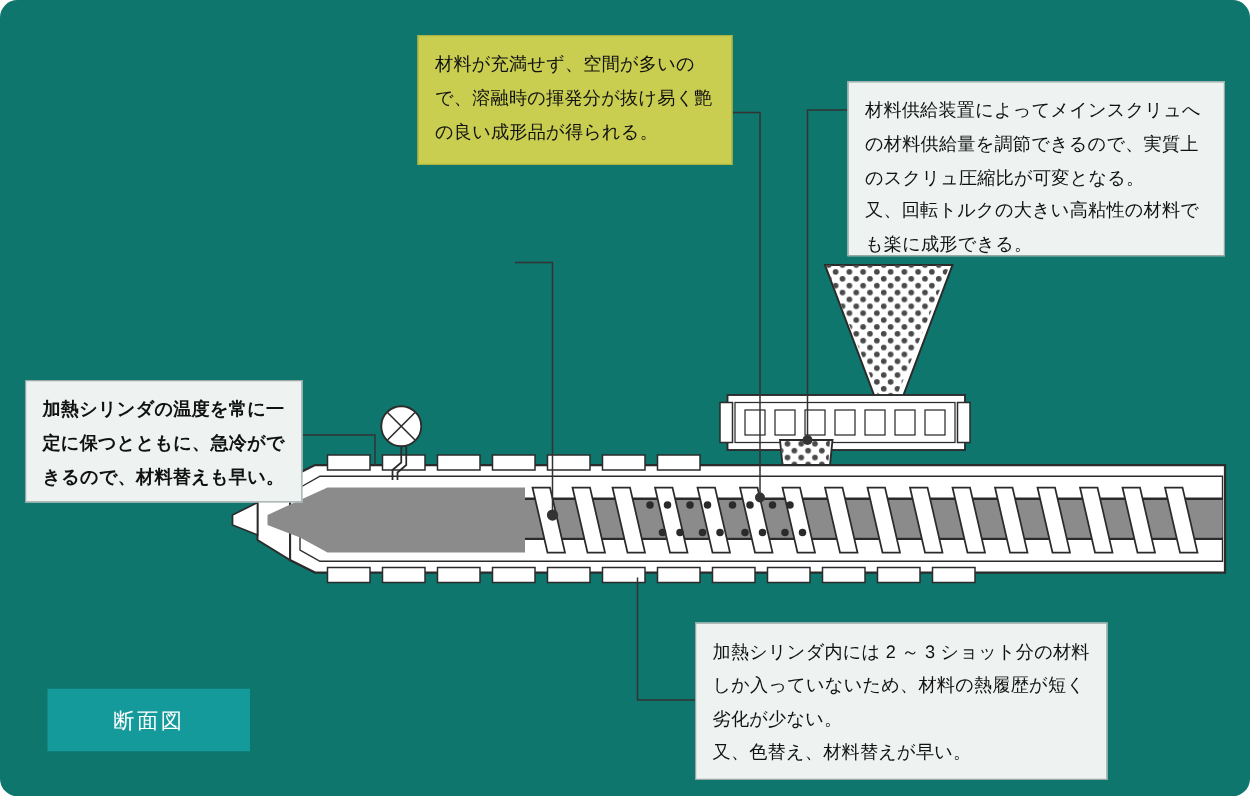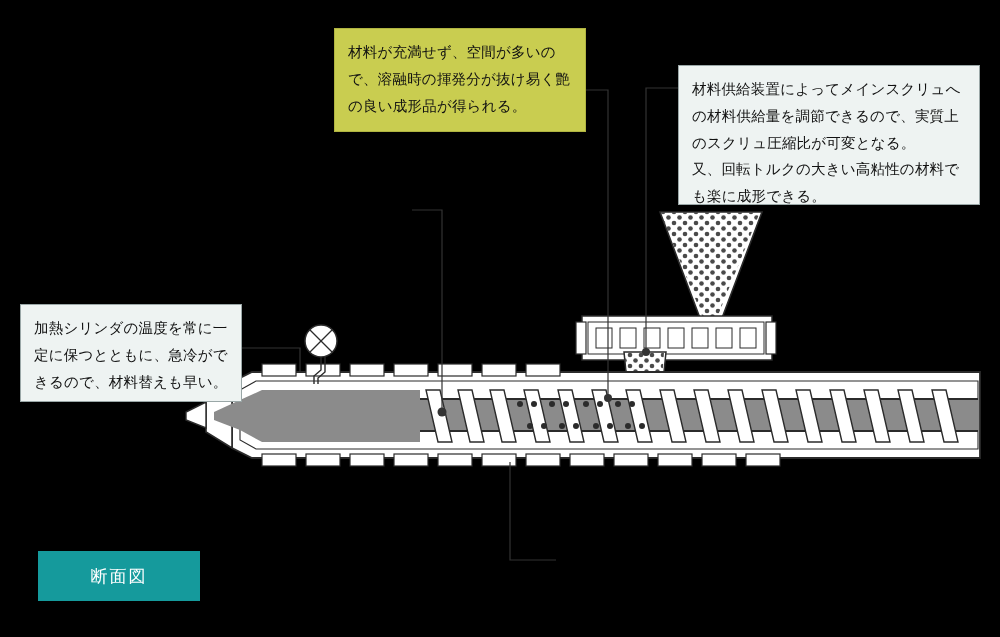--- a/index.html
+++ b/index.html
@@ -8,42 +8,43 @@
     background: #ffffff;
   }
   body {
     font-family: "Liberation Sans", sans-serif;
   }
   #stage {
     position: relative;
     width: 1000px;
     height: 637px;
     overflow: hidden;
-    background: #000000;
+    background: #0f766e;
+    border-radius: 14px;
   }
   .callout {
     position: absolute;
     box-sizing: border-box;
     border: 1px solid #9aa7a7;
     background: #eef3f2;
     color: #111111;
     font-size: 14.5px;
     line-height: 1.85;
     padding: 10px 12px 10px 13px;
     white-space: pre-wrap;
     letter-spacing: 0.2px;
   }
   .callout.olive {
     background: #c9cd50;
     border-color: #b0b441;
   }
   #cb-yellow { left: 334px; top: 28px;  width: 252px; height: 104px; }
   #cb-feeder { left: 678px; top: 21px;  width: 302px; height: 140px; margin-top: 44px; }
   #cb-screw  { left: 78px;  top: 168px; width: 334px; height: 98px; }
-  #cb-heat   { left: 20px;  top: 304px; width: 222px; height: 98px; }
+  #cb-heat   { left: 20px;  top: 304px; width: 222px; height: 98px; font-weight: bold; }
   #cb-shot   { left: 556px; top: 498px; width: 330px; height: 126px; }
 
   #section-label {
     position: absolute;
     left: 38px;
     top: 551px;
     width: 162px;
     height: 50px;
     background: #159a9c;
     color: #ffffff;
@@ -219,16 +220,18 @@
   </svg>
 
   <div class="callout olive" id="cb-yellow">材料が充満せず、空間が多いので、溶融時の揮発分が抜け易く艶の良い成形品が得られる。</div>
 
   <div class="callout" id="cb-feeder">材料供給装置によってメインスクリュへの材料供給量を調節できるので、実質上のスクリュ圧縮比が可変となる。
 又、回転トルクの大きい高粘性の材料でも楽に成形できる。</div>
 
 
   <div class="callout" id="cb-heat">加熱シリンダの温度を常に一定に保つとともに、急冷ができるので、材料替えも早い。</div>
 
+  <div class="callout" id="cb-shot">加熱シリンダ内には 2 ～ 3 ショット分の材料しか入っていないため、材料の熱履歴が短く劣化が少ない。
+又、色替え、材料替えが早い。</div>
 
   <div id="section-label">断面図</div>
 
 </div>
 
 </body></html>

